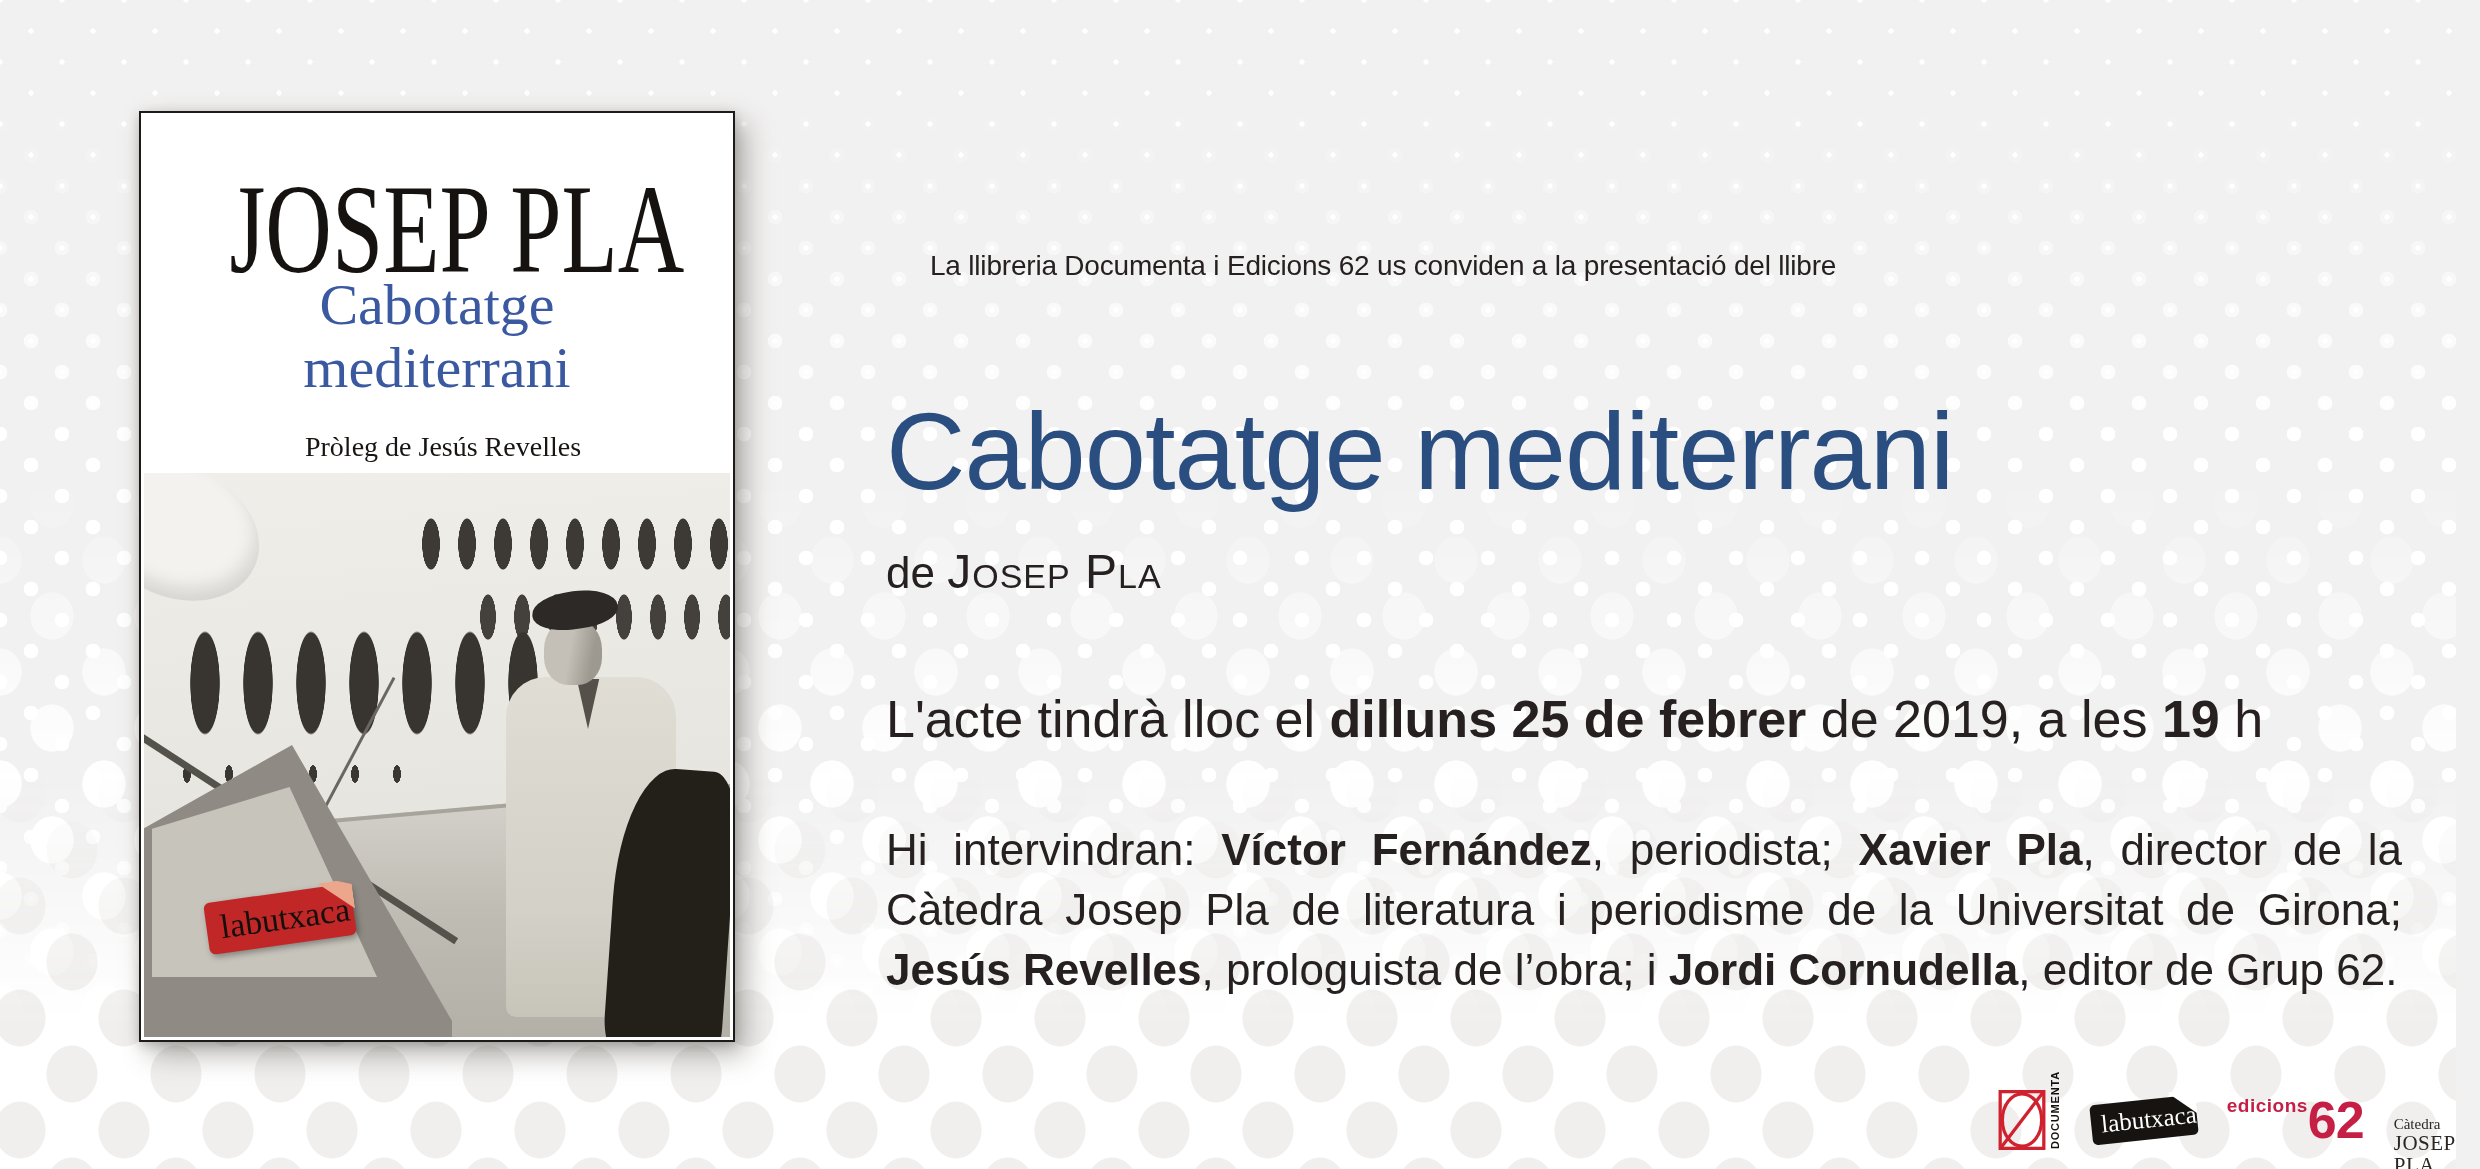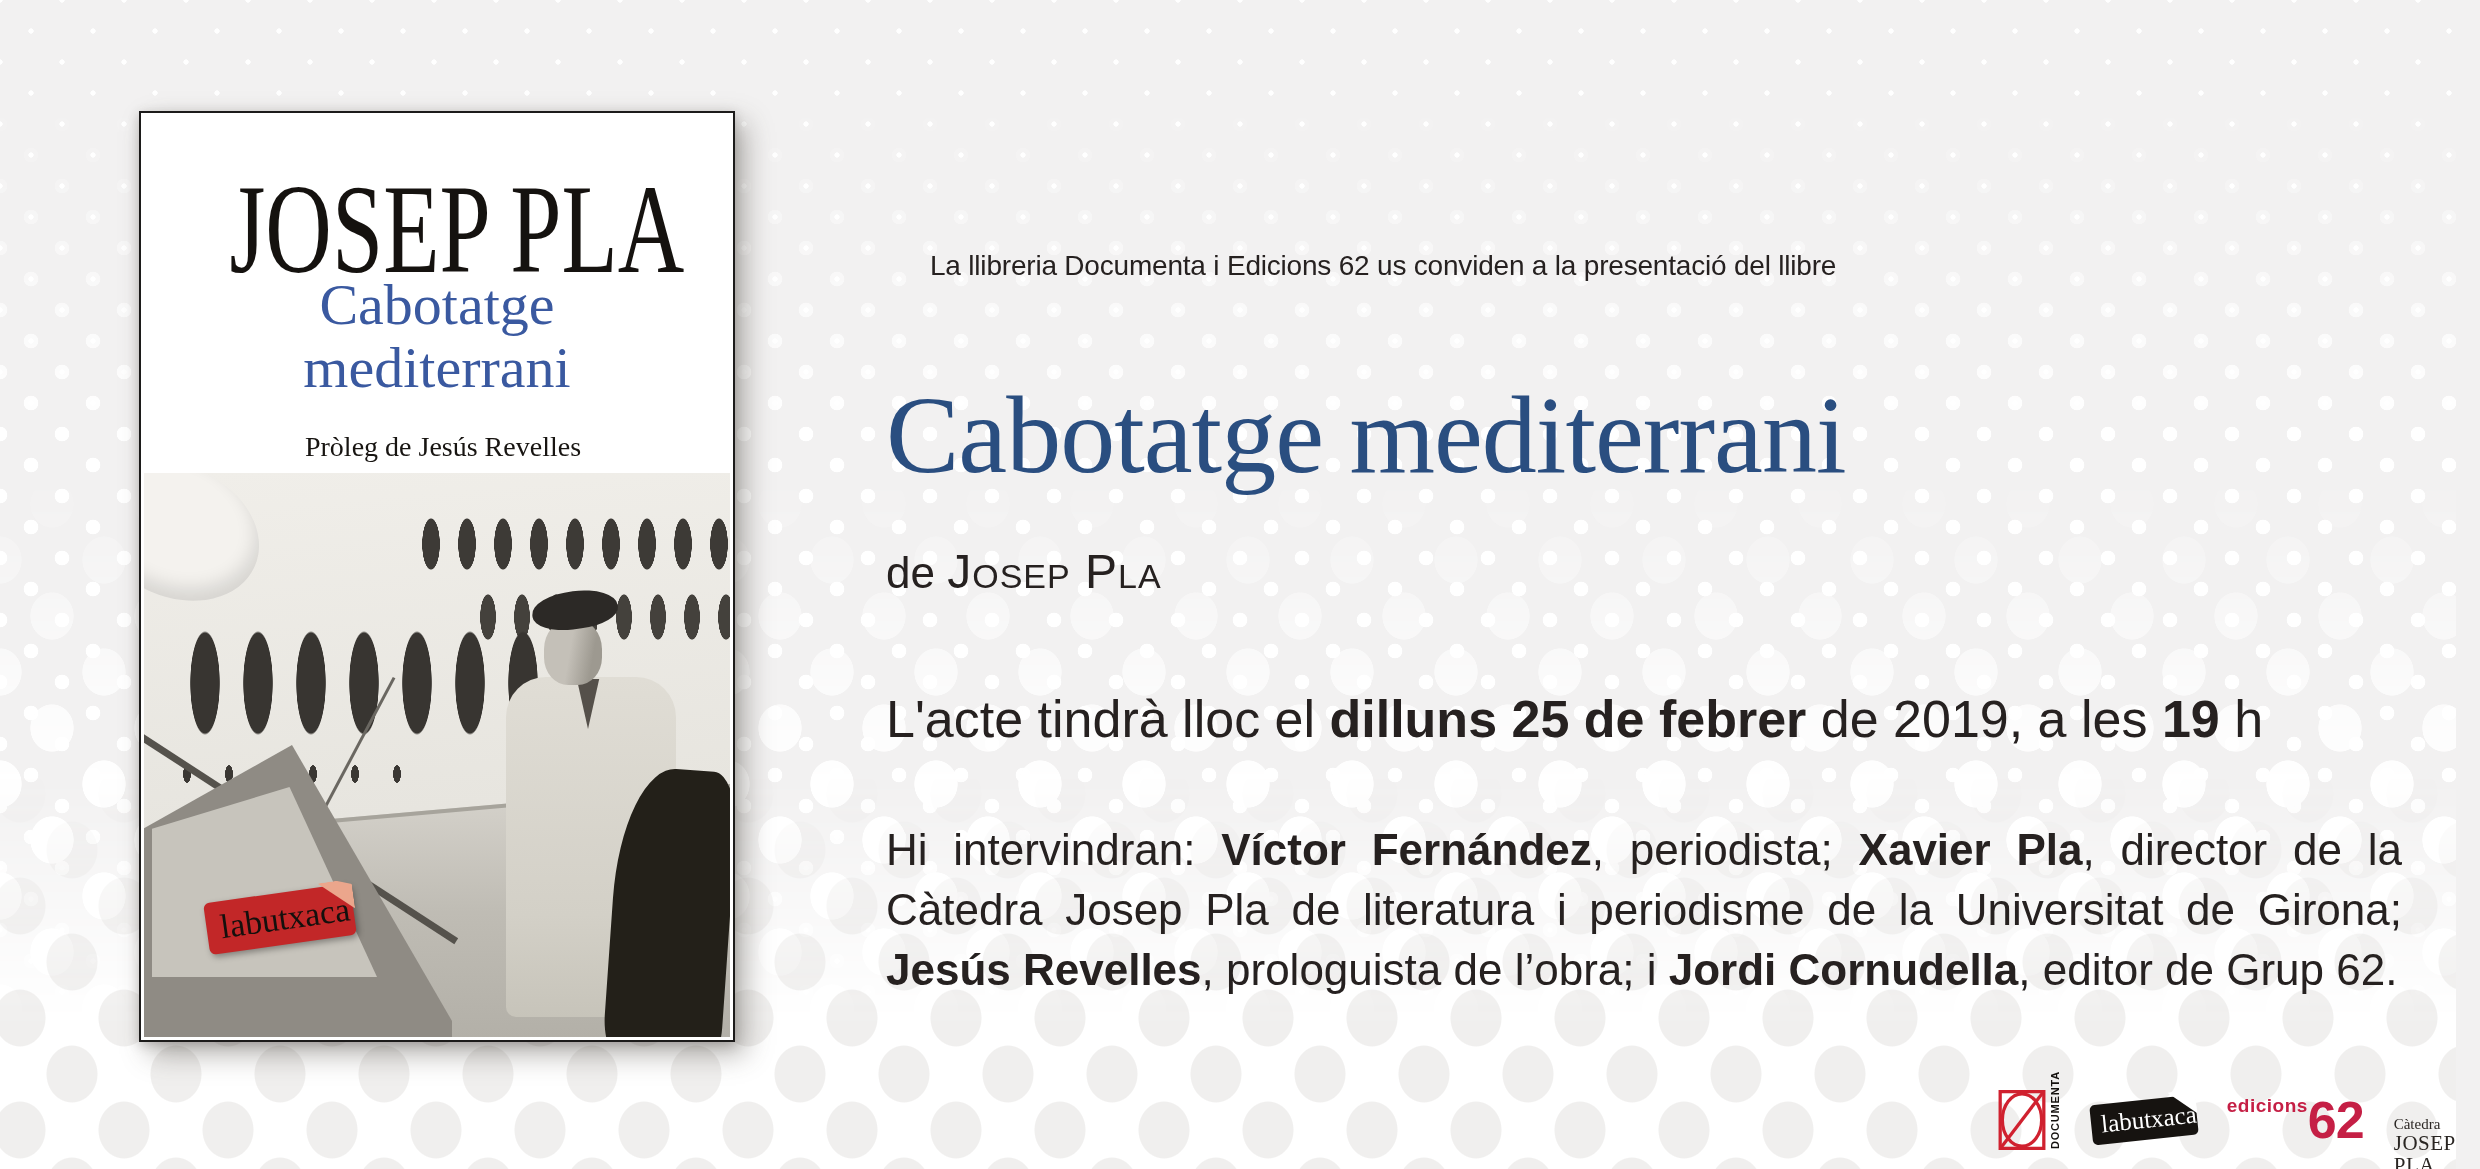--- a/index.html
+++ b/index.html
@@ -133,22 +133,22 @@
     font-family:"Liberation Serif", serif; font-size:34px; color:#14100d;
     box-shadow:2px 3px 6px rgba(0,0,0,.35);
   }
   .cover-sticker::after { content:""; position:absolute; right:-2px; top:-4px; width:34px; height:30px;
     background:#eba68c; clip-path:polygon(0 0, 100% 100%, 100% 18%, 55% 0); border-radius:2px; }
 
   
   .invite { position:absolute; left:886px; top:0; width:1520px; color:var(--text-dark, #262120); }
   .intro { position:absolute; top:250px; left:0; white-space:nowrap; font-size:28px; letter-spacing:-.2px;margin-left:44px; }
   .title {
-    position:absolute; top:380px; left:0; white-space:nowrap;
-    font-family:Liberation Serif, serif; font-weight:normal;
+    position:absolute; top:396px; left:0; white-space:nowrap;
+    font-family:Liberation Sans, sans-serif; font-weight:normal;
     font-size:110px; line-height:1; color:var(--invite-title-blue, #2a4e80); letter-spacing:-1px;
   }
   .byline { position:absolute; top:544px; left:0; font-size:44px; }
   .byline .sc { font-variant:small-caps; font-size:48px; letter-spacing:1px; }
   .when-block { position:absolute; top:676px; left:0; font-size:52px; line-height:60px;margin-top:13px; }
   .speakers { position:absolute; top:820px; left:0; width:1516px; font-size:44px; line-height:60px; text-align:justify; }
   .b { font-weight:bold; }
 
   
   .logos { position:absolute; left:1998px; top:1076px; height:88px; display:flex; align-items:center; gap:30px; }

